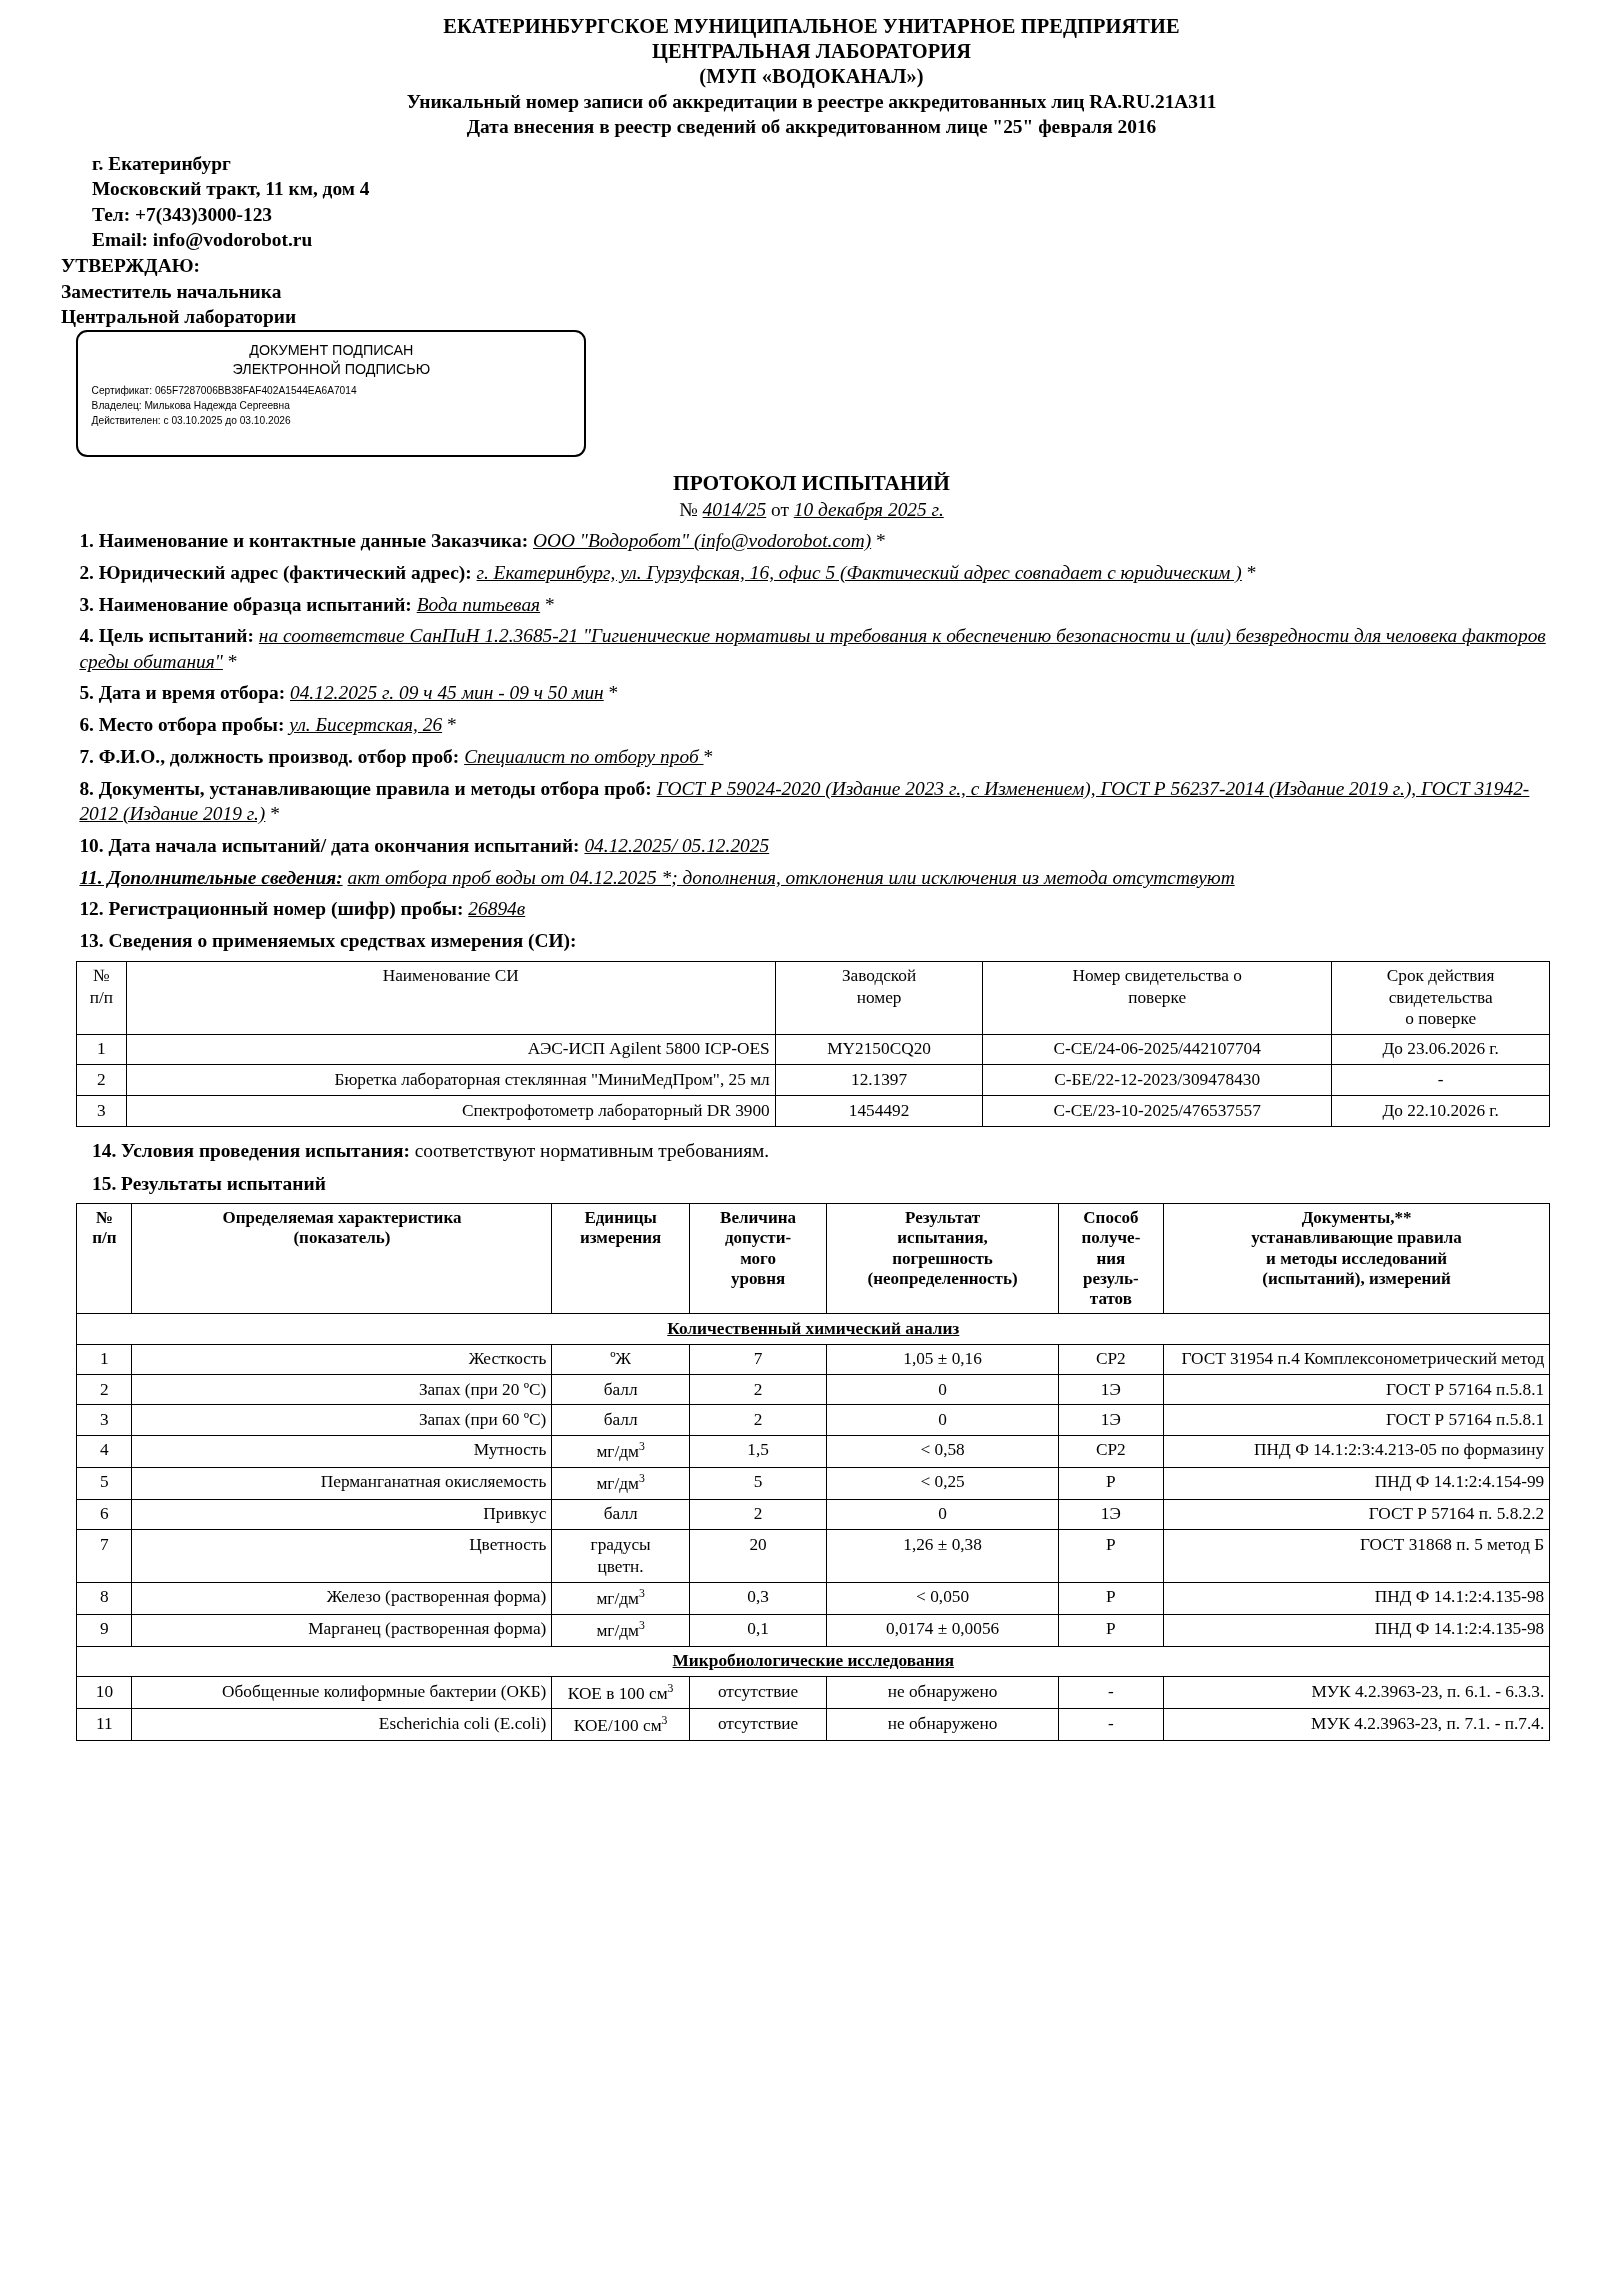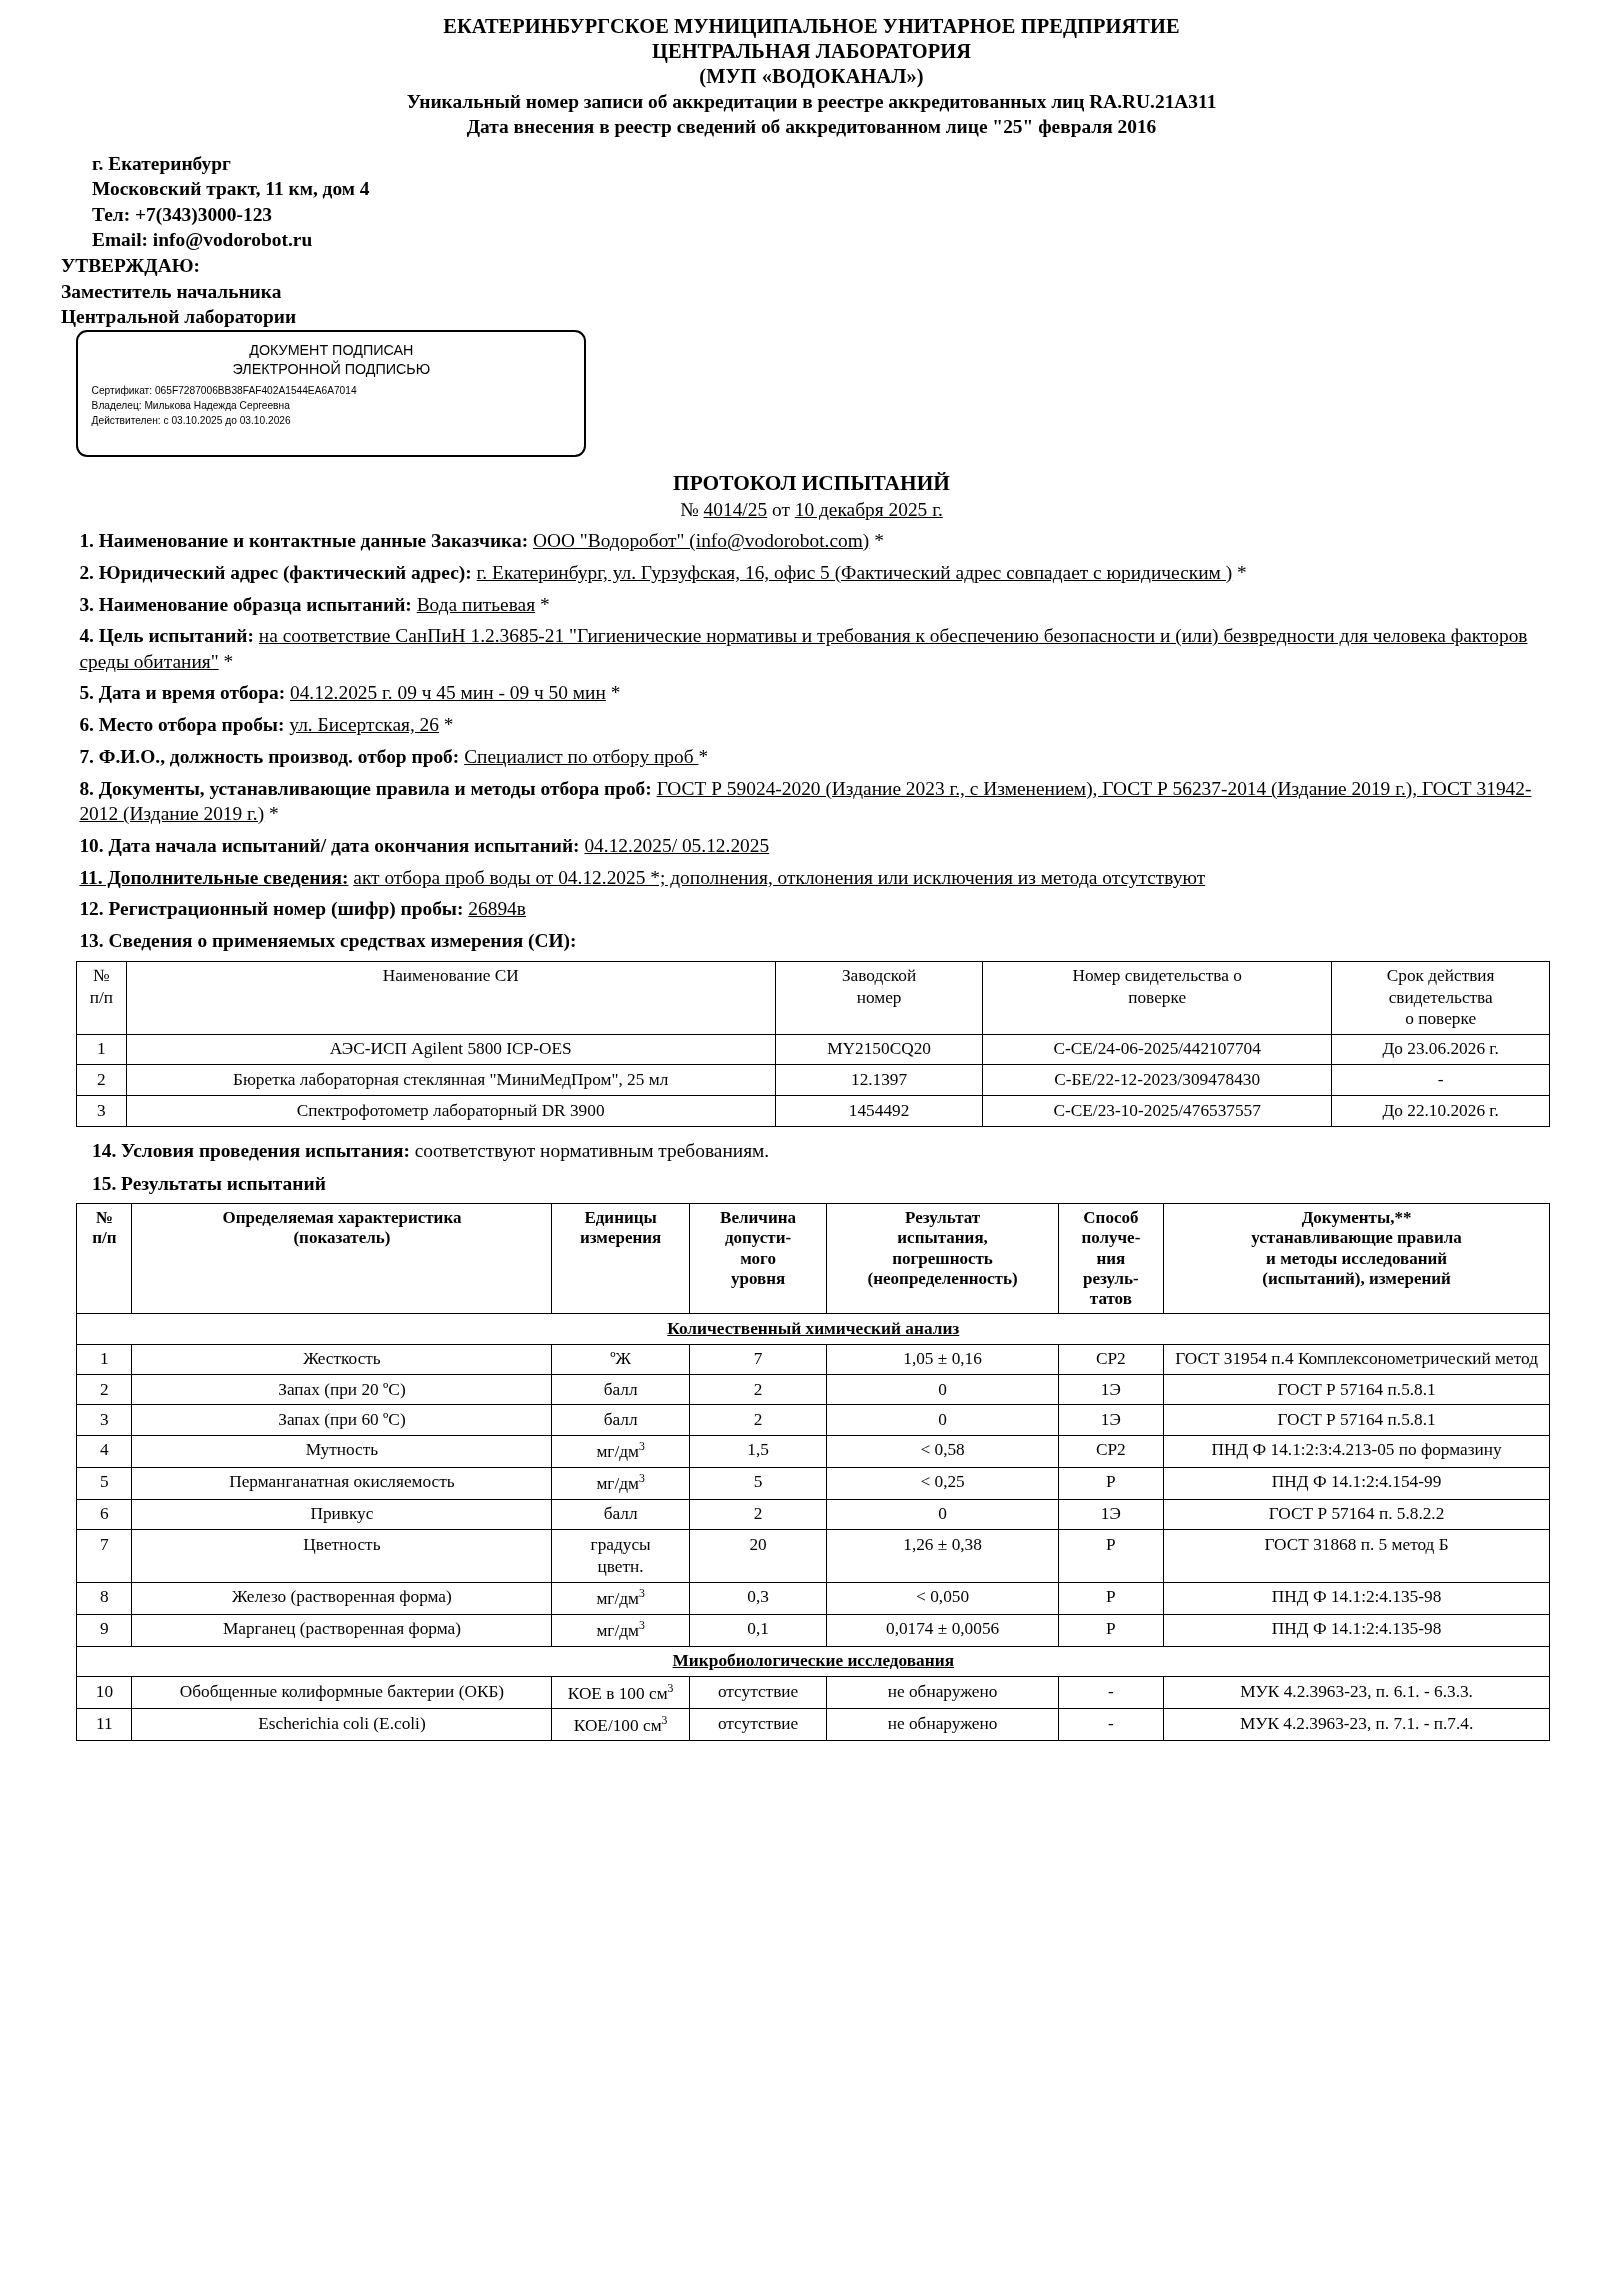--- a/index.html
+++ b/index.html
@@ -81,21 +81,21 @@
     text-align: center;
     font-weight: bold;
     font-size: 21.4px;
     margin-top: 14.3px;
   }
   .doc-num {
     text-align: center;
     font-size: 19.4px;
     margin-top: 3.1px;
   }
-  .u { text-decoration: underline; }
+  .u { text-decoration: underline; font-style: italic; }
   
   .item {
     font-size: 19.4px;
     line-height: 1.3;
     margin-top: 6.6px;
     padding-left: 18.4px;
     text-align: left;
   }
   .item b { font-weight: bold; }
   
@@ -115,21 +115,21 @@
     vertical-align: top;
   }
   table.si th {
     text-align: center;
     font-weight: normal;
     font-size: 17.3px;
     line-height: 1.25;
   }
   table.si td { font-size: 17.3px; line-height: 1.3; }
   .c { text-align: center; }
-  .l { text-align: center; }
+  .l { text-align: right; }
 
   table.res {
     margin-top: 8.2px;
     margin-left: 15.3px;
     width: 1474px;
   }
   table.res th, table.res td {
     border: 1.5px solid #000;
     padding: 3.6px 5.1px;
     vertical-align: top;

